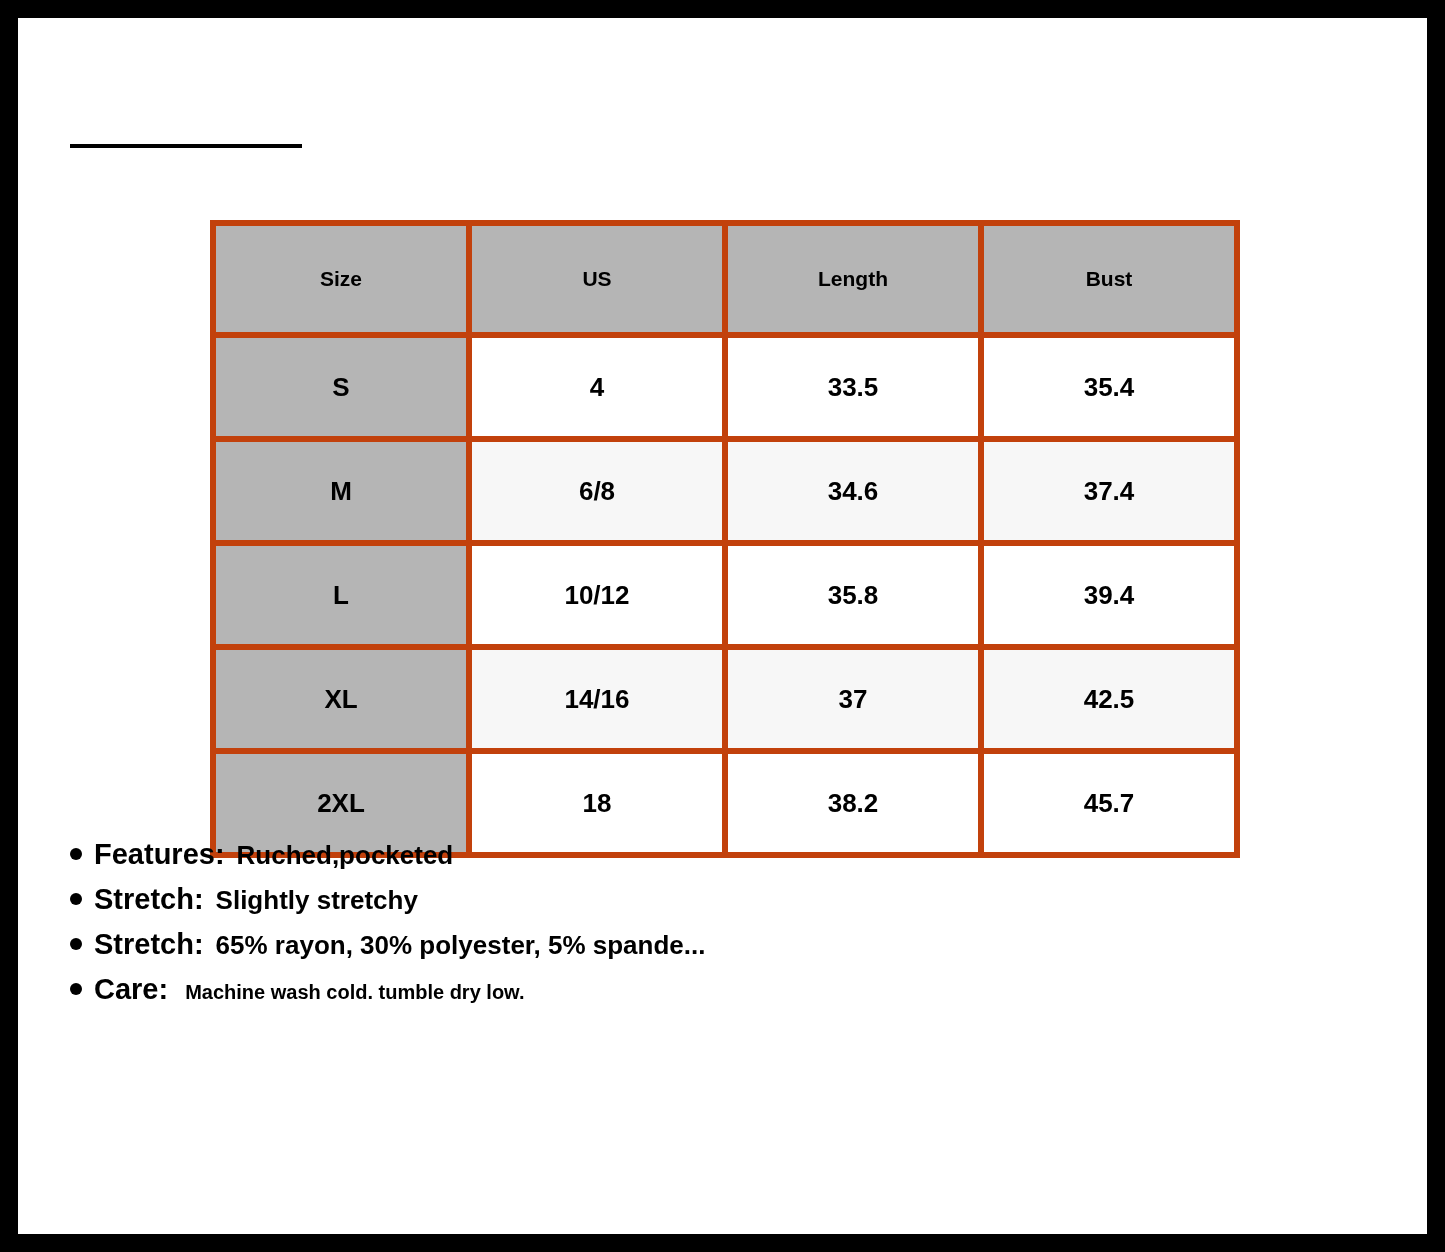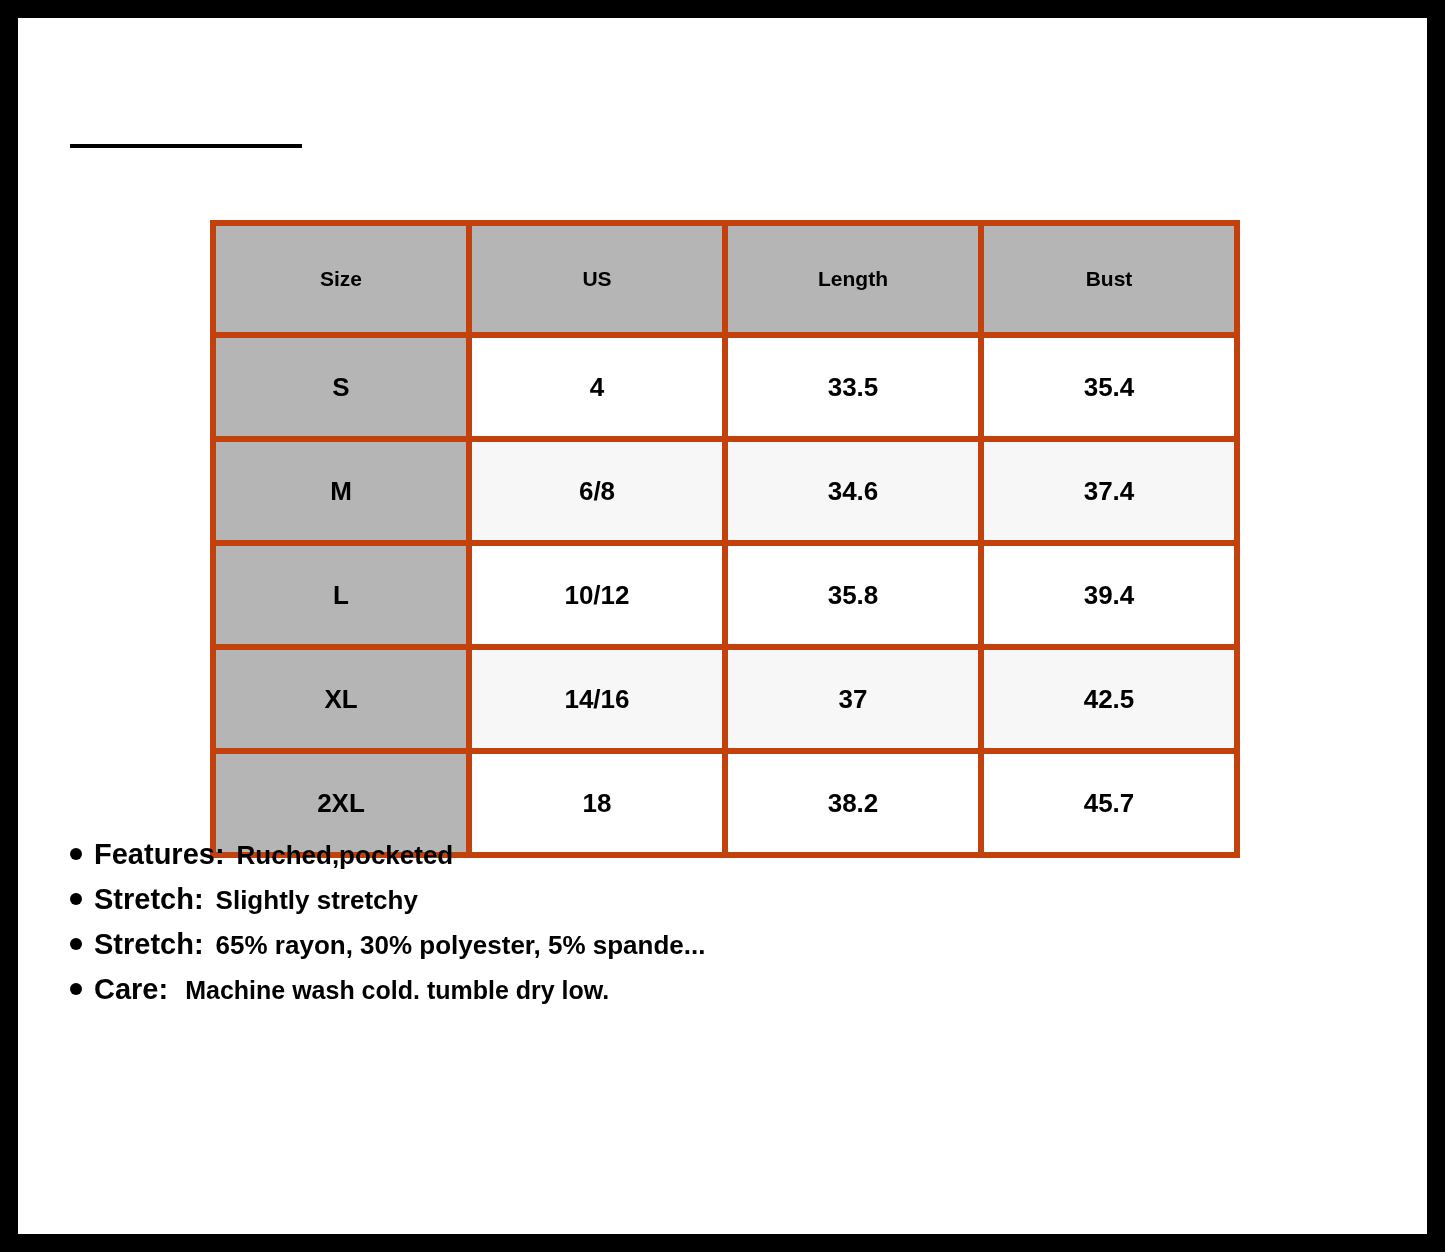--- a/index.html
+++ b/index.html
@@ -147,21 +147,21 @@
     white-space: nowrap;
   }
   .detail-value {
     font-size: 26px;
     font-weight: bold;
     color: #000;
     margin-left: 12px;
   }
   .detail-row.r3 .detail-label { font-size: 29px; }
   .detail-row.r4 .detail-label { font-size: 29px; }
-  .detail-row.r4 .detail-value { font-size: 25px; margin-left: 17px; }
+  .detail-row.r4 .detail-value { font-size: 20px; margin-left: 17px; }
 </style>
 </head>
 <body>
 
 <div class="page">
   <div class="inner">
 
     <div class="title-block">
       <div class="title-rule"></div>
     </div>

